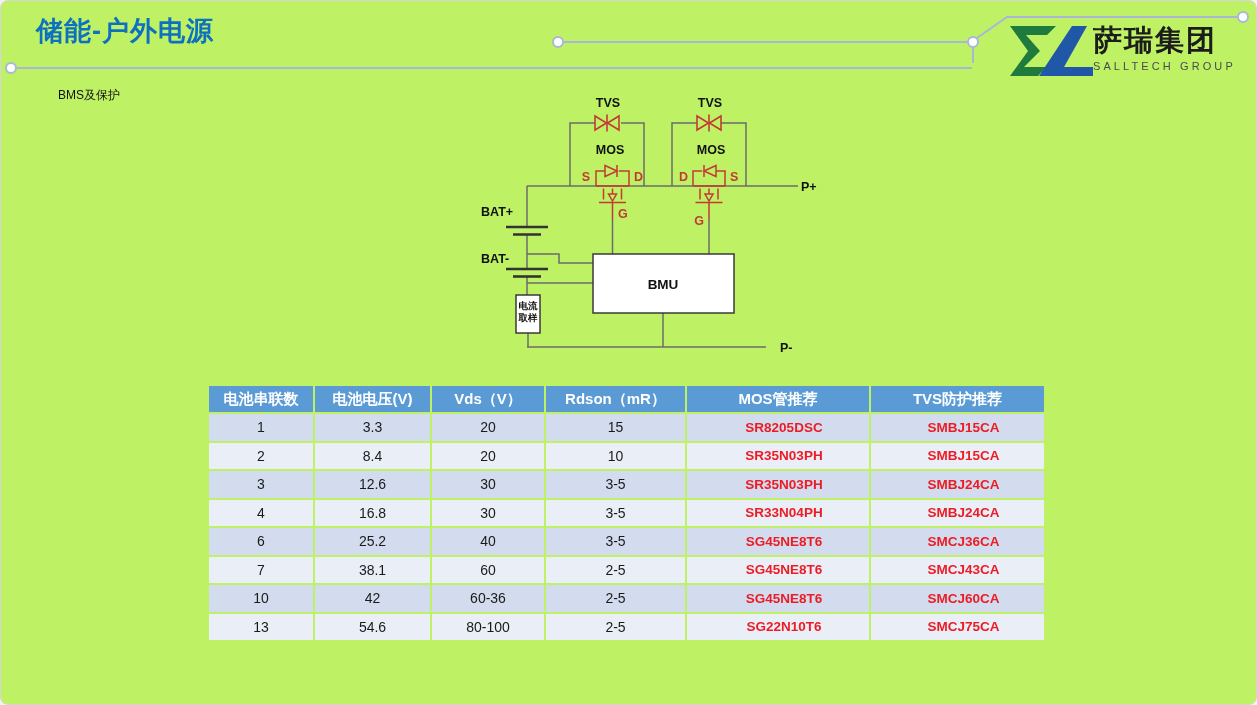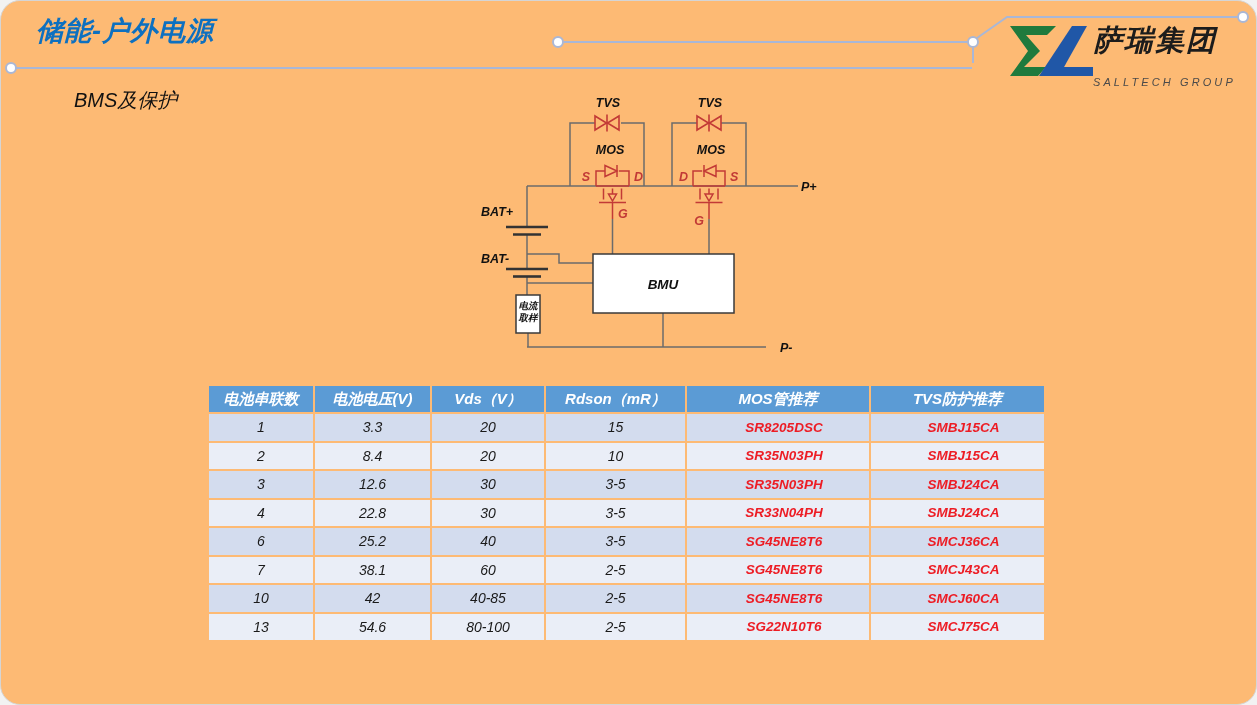--- a/index.html
+++ b/index.html
@@ -1,30 +1,29 @@
 <!DOCTYPE html>
 <html><head>
 <meta charset="utf-8">
 <style>
   html,body{margin:0;padding:0;background:#f2f2f2;}
   .slide{
-    position:relative;width:1255px;height:703px;background:#fdba74;
-    border:1px solid #d5d5d5;border-radius:20px;overflow:hidden;
+    position:relative;width:1255px;height:703px;background:#bef264;
+    border:1px solid #d5d5d5;border-radius:8px;overflow:hidden;
     font-family:"Liberation Sans", sans-serif;
-    font-style:italic;
   }
   .title{
     position:absolute;left:35px;top:12px;font-size:27px;font-weight:bold;
     color:#0D70C0;letter-spacing:1px;
   }
-  .subtitle{position:absolute;left:57px;top:86px;font-size:20px;color:#111;margin-left:16px;}
+  .subtitle{position:absolute;left:57px;top:86px;font-size:12px;color:#111;}
   .deco-svg{position:absolute;left:0;top:0;}
   .logo{position:absolute;left:1008px;top:24px;display:flex;align-items:flex-start;gap:0;}
   .logo-cn{font-size:29px;font-weight:bold;color:#1c1c1c;letter-spacing:2px;line-height:1.05;}
-  .logo-en{font-size:11px;color:#4a4a4a;letter-spacing:3.1px;margin-top:21px;white-space:nowrap;}
+  .logo-en{font-size:11px;color:#4a4a4a;letter-spacing:3.1px;margin-top:5px;white-space:nowrap;}
   .circuit-svg{position:absolute;left:470px;top:85px;}
   .circuit-svg text{font-family:"Liberation Sans",sans-serif;font-weight:bold;}
   .data-table{
     position:absolute;left:206px;top:383px;border-collapse:separate;border-spacing:2px;
     table-layout:fixed;
   }
   .data-table th{
     background:#5B9BD5;color:#fff;font-size:15px;font-weight:bold;
     height:26px;text-align:center;padding:0;
   }
@@ -190,21 +189,21 @@
     <tr class="odd">
       <td>3</td>
       <td>12.6</td>
       <td>30</td>
       <td>3-5</td>
       <td class="part">SR35N03PH</td>
       <td class="part">SMBJ24CA</td>
     </tr>
     <tr class="even">
       <td>4</td>
-      <td>22.8</td>
+      <td>16.8</td>
       <td>30</td>
       <td>3-5</td>
       <td class="part">SR33N04PH</td>
       <td class="part">SMBJ24CA</td>
     </tr>
     <tr class="odd">
       <td>6</td>
       <td>25.2</td>
       <td>40</td>
       <td>3-5</td>
@@ -215,21 +214,21 @@
       <td>7</td>
       <td>38.1</td>
       <td>60</td>
       <td>2-5</td>
       <td class="part">SG45NE8T6</td>
       <td class="part">SMCJ43CA</td>
     </tr>
     <tr class="odd">
       <td>10</td>
       <td>42</td>
-      <td>40-85</td>
+      <td>60-36</td>
       <td>2-5</td>
       <td class="part">SG45NE8T6</td>
       <td class="part">SMCJ60CA</td>
     </tr>
     <tr class="even">
       <td>13</td>
       <td>54.6</td>
       <td>80-100</td>
       <td>2-5</td>
       <td class="part">SG22N10T6</td>

